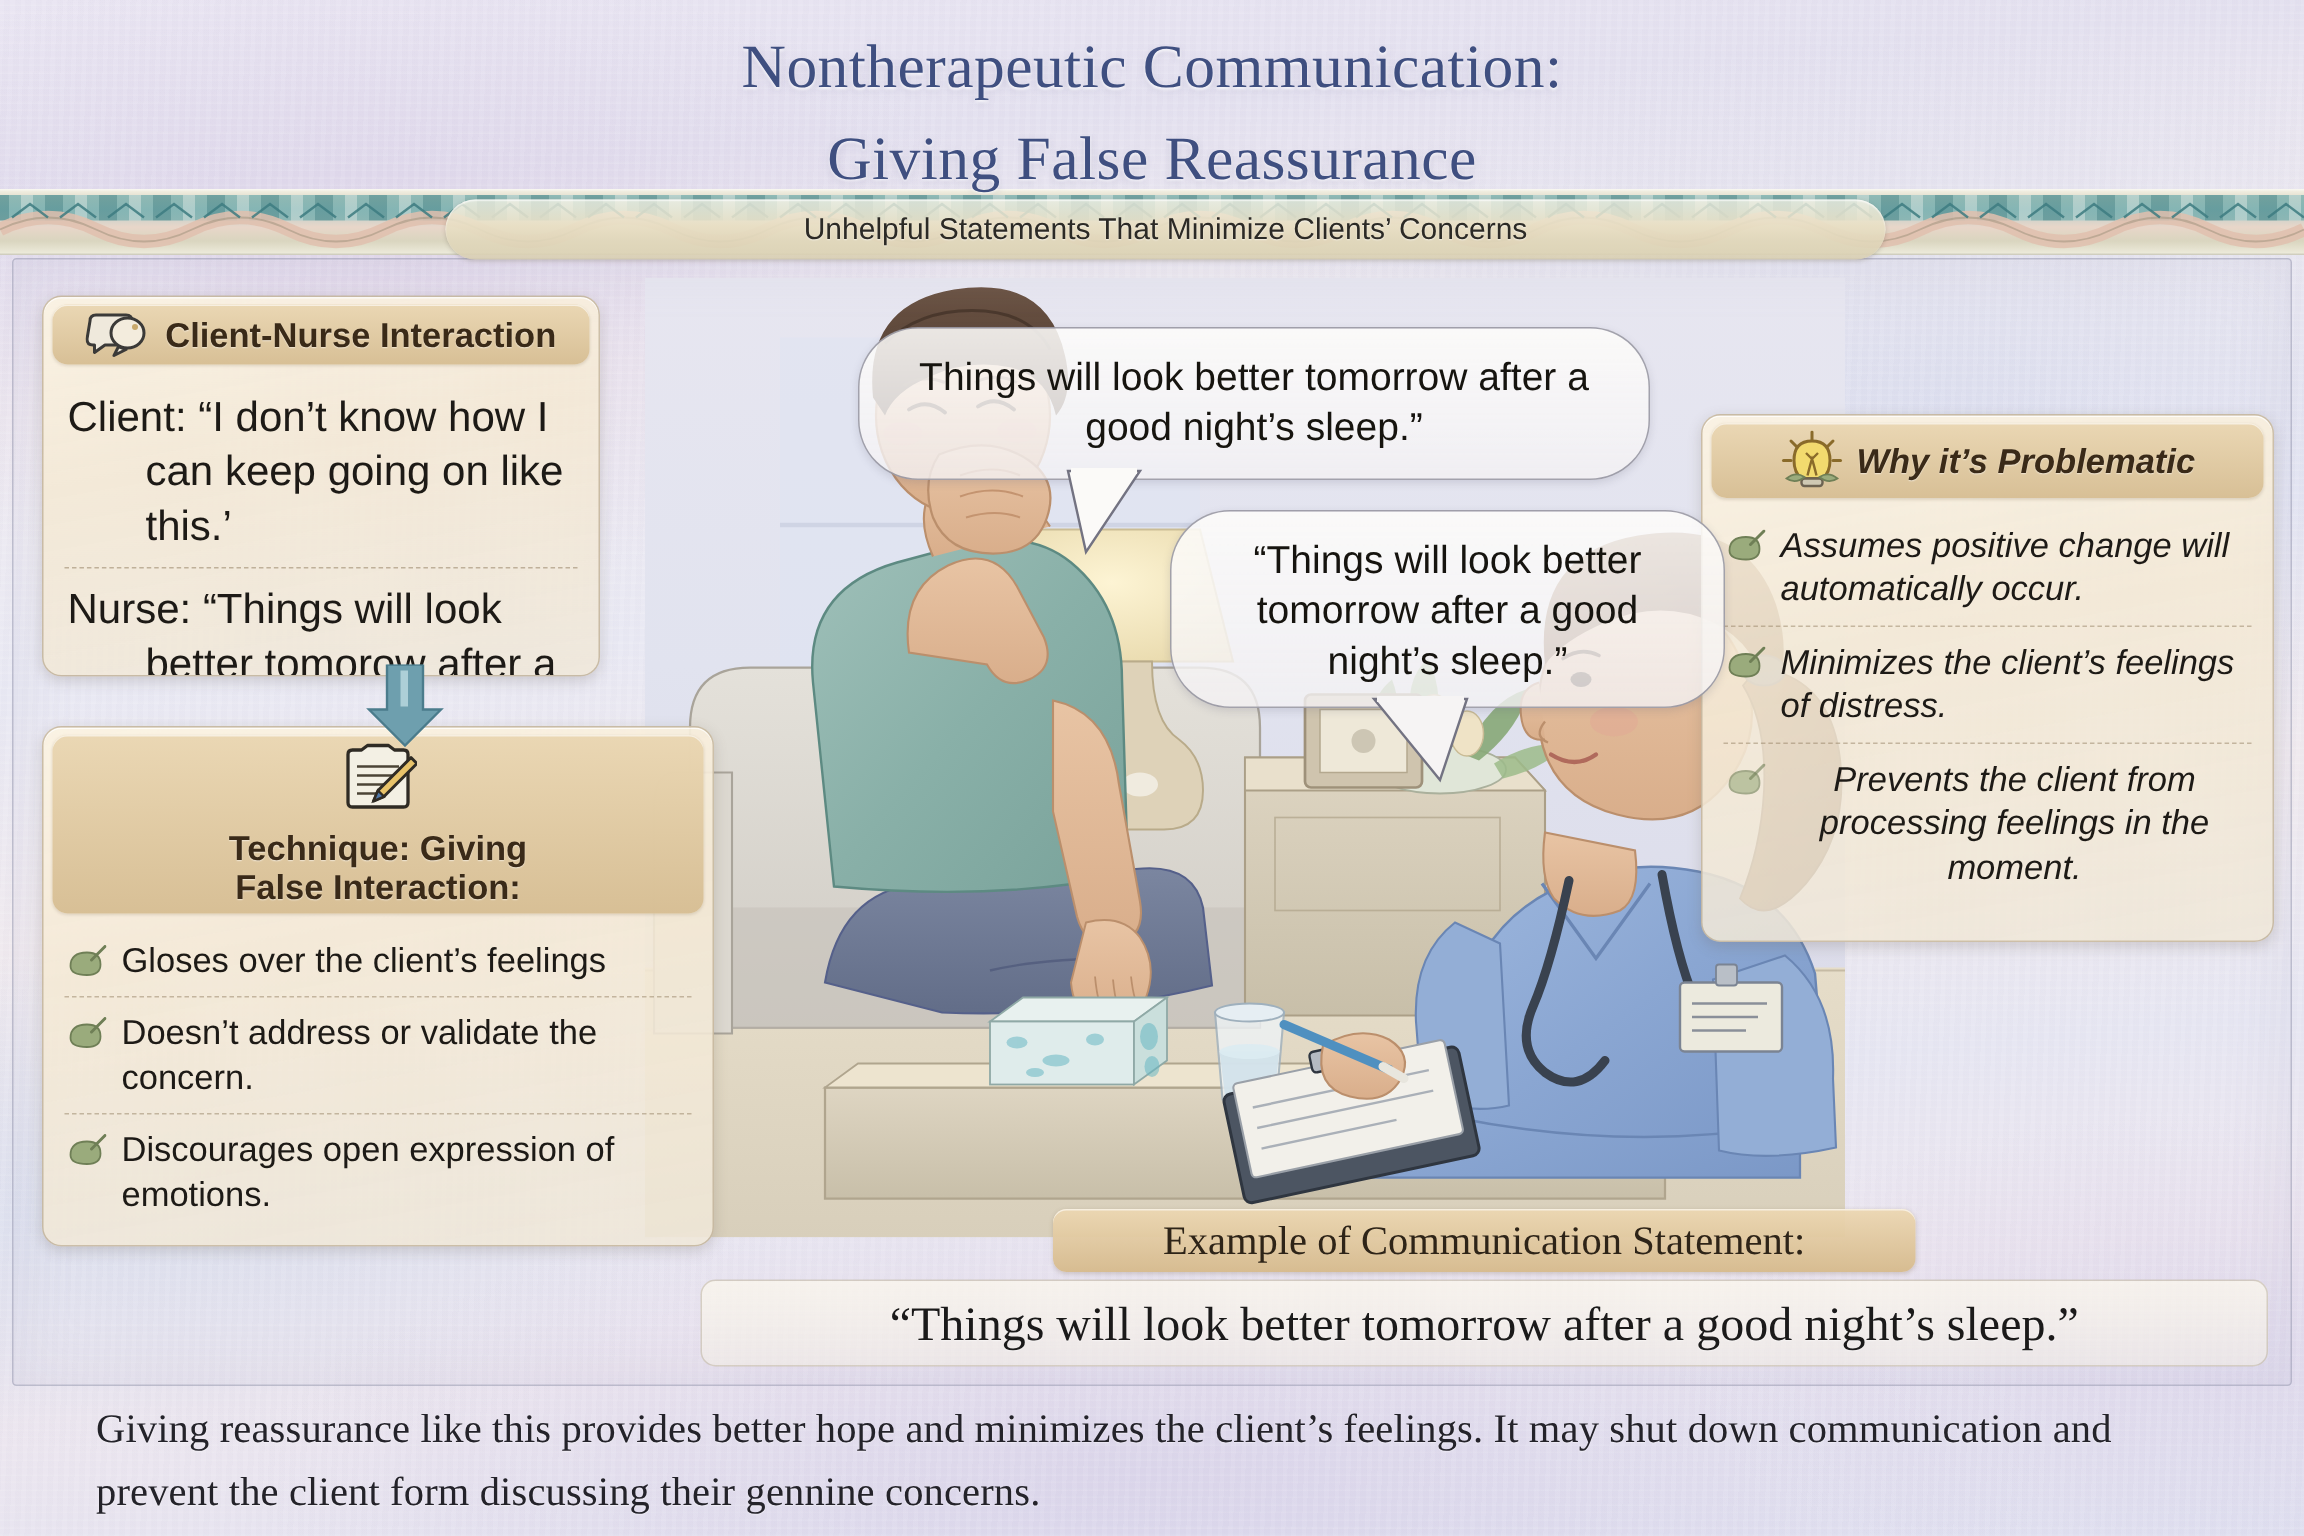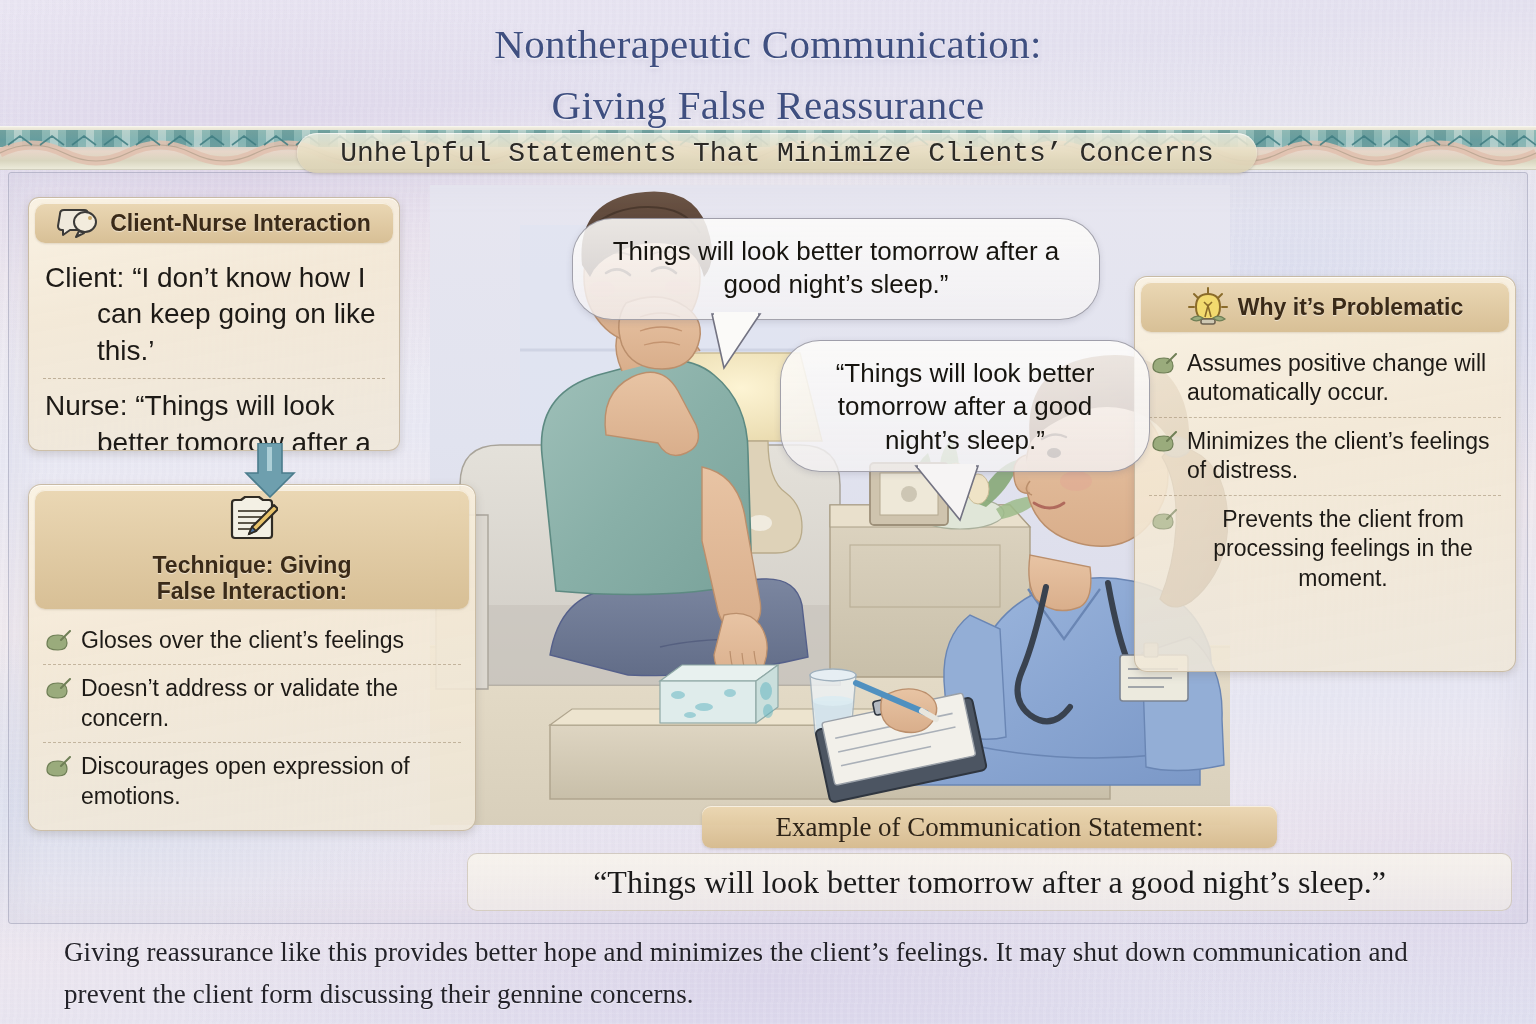--- a/index.html
+++ b/index.html
@@ -63,21 +63,21 @@
 
   
   .subtitle-ribbon {
     position:absolute; left:297px; top:133px; width:960px; height:40px; z-index:7;
     background:linear-gradient(180deg, rgba(248,245,232,.75), rgba(232,223,196,.92) 45%, rgba(216,206,176,.88));
     border-radius:20px;
     box-shadow:0 1px 3px rgba(110,100,80,.30), inset 0 1px 1px rgba(255,255,255,.7);
     display:flex; align-items:center; justify-content:center;
   }
   .subtitle-ribbon span {
-    font-family:Liberation Mono, monospace; font-size:28px; color:#2c2a26;
+    font-family:Liberation Sans, sans-serif; font-size:20px; color:#2c2a26;
     text-shadow:0 1px 1px rgba(255,255,255,.6);
     white-space:nowrap;
   }
 
   
   .stage {
     position:absolute; left:8px; top:172px; width:1520px; height:752px; z-index:4;
     border:1px solid rgba(150,152,175,.55);
     border-radius:3px;
     box-shadow:inset 0 0 40px rgba(170,170,200,.18);
@@ -433,21 +433,21 @@
 </svg>
 
 <div class="bub" style="left:780px; top:340px; width:370px; height:132px;">
   <p>“Things will look better tomorrow after a good night’s sleep.”</p>
 </div>
 <svg class="tail" style="left:912px; top:464px;" width="72" height="58" viewBox="0 0 72 58">
   <path d="M4 2 L66 2 L48 56 Z" fill="#f6f4f4" stroke="#737382" stroke-width="1.6"></path>
   <path d="M6 2 L64 2" stroke="#f6f4f4" stroke-width="4"></path>
 </svg>
 
-<div class="card" style="left:28px; top:197px; width:372px; height:254px;border-radius:11px;">
+<div class="card" style="left:28px; top:197px; width:372px; height:254px;">
   <div class="card-head">
     <svg class="icon" width="44" height="30" viewBox="0 0 44 30">
       <path d="M3 6 q0 -4 4 -4 h20 q4 0 4 4 v12 q0 4 -4 4 h-14 l-7 5 v-5 h-1 q-4 0 -4 -4 z" fill="#efe9dc" stroke="#3b3a38" stroke-width="2" stroke-linejoin="round"></path>
       <ellipse cx="28" cy="14" rx="11" ry="10" fill="#f3ecdd" stroke="#3b3a38" stroke-width="2"></ellipse>
       <path d="M22 23 l-3 6 l8 -4z" fill="#f3ecdd" stroke="#3b3a38" stroke-width="2" stroke-linejoin="round"></path>
       <circle cx="33" cy="10" r="2" fill="#c9a96b"></circle>
     </svg>
     <span class="ht">Client-Nurse Interaction</span>
   </div>
   <div class="card-body">
@@ -507,21 +507,21 @@
     <div class="brow">
       <svg class="leaf" viewBox="0 0 26 22">
         <path d="M2 14 q0 -9 11 -9 q9 0 9 8 q0 7 -9 7 q-11 0 -11 -6z" fill="#9aab7c" stroke="#6f7f56" stroke-width="1.2"></path>
         <path d="M16 10 q6 -6 9 -9" fill="none" stroke="#6f7f56" stroke-width="2" stroke-linecap="round"></path>
       </svg>
       <div class="bt">Discourages open expression of emotions.</div>
     </div>
   </div>
 </div>
 
-<div class="card" style="left:1134px; top:276px; width:382px; height:396px;">
+<div class="card" style="left:1134px; top:276px; width:382px; height:352px;font-style:italic;">
   <div class="card-head">
     <svg width="42" height="40" viewBox="0 0 42 40">
       <g stroke="#8a6b2a" stroke-width="2" stroke-linecap="round">
         <line x1="21" y1="1" x2="21" y2="6"></line>
           <line x1="7" y1="7" x2="11" y2="11"></line>
         <line x1="35" y1="7" x2="31" y2="11"></line>
           <line x1="2" y1="20" x2="7" y2="20"></line>
         <line x1="40" y1="20" x2="35" y2="20"></line>
       </g>
       <path d="M21 7 q12 0 12 13 q0 8 -5 12 h-14 q-5 -4 -5 -12 q0 -13 12 -13z" fill="#f2da6e" stroke="#8a6b2a" stroke-width="2"></path>

